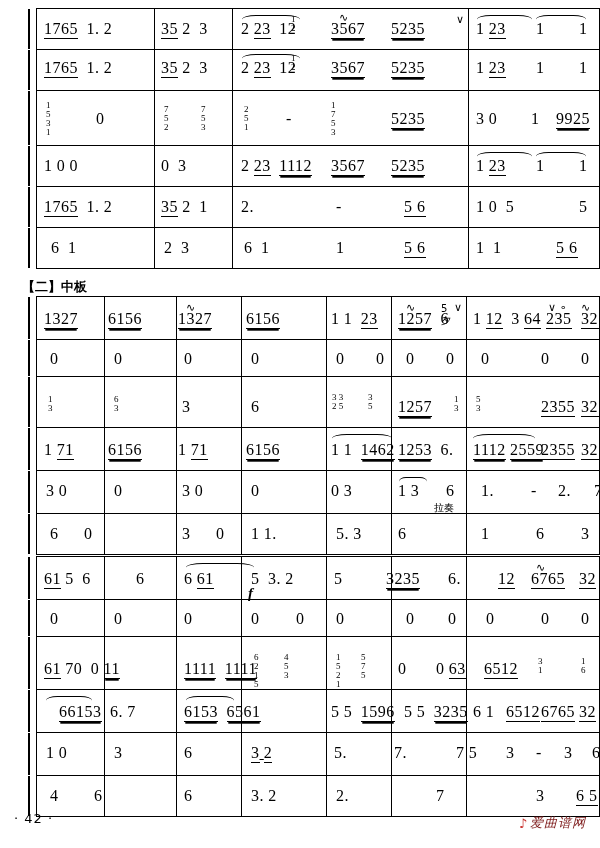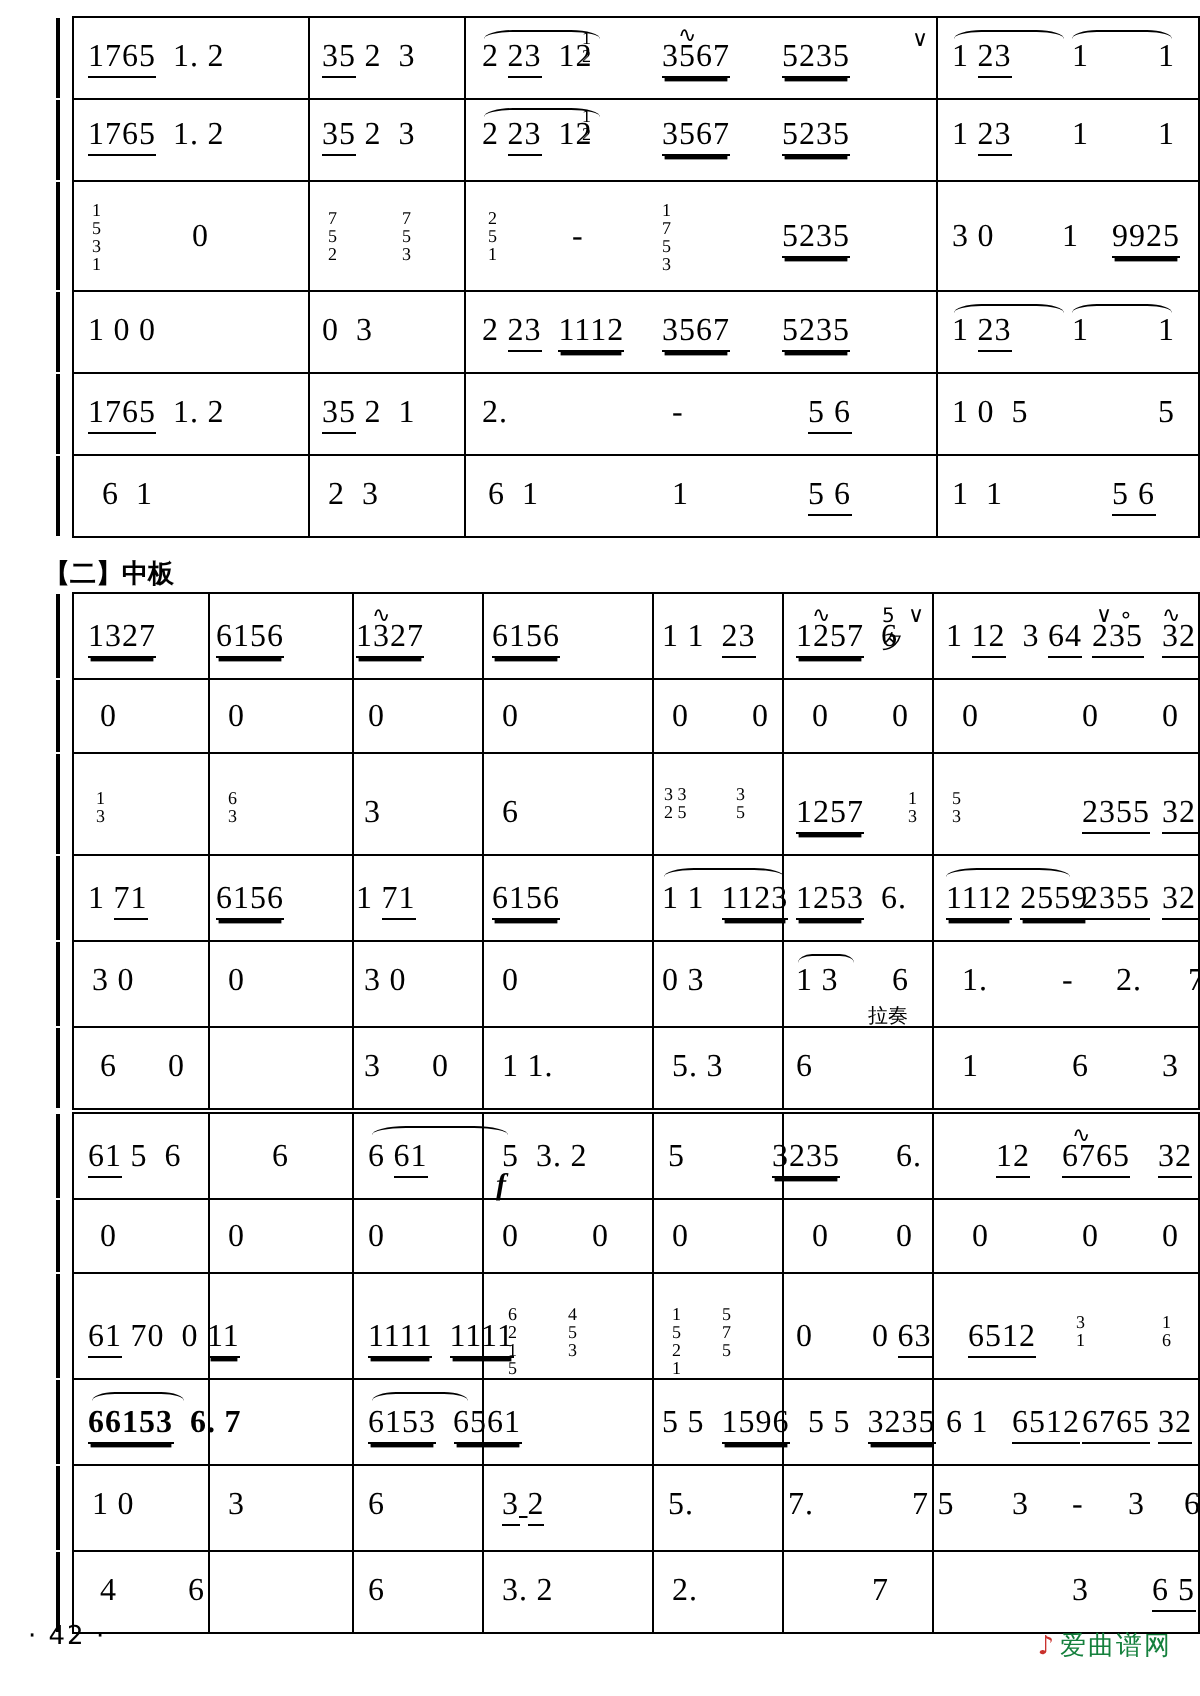--- a/index.html
+++ b/index.html
@@ -119,21 +119,21 @@
     right: 14px;
     bottom: 16px;
     font-size: 13px;
     color: #c9302c;
     font-family: "DejaVu Sans", sans-serif;
     display: flex;
     align-items: center;
     gap: 3px;
   }
   .watermark .wm-icon { color: #c9302c; font-size: 13px; }
-  .watermark .wm-text { color: #15803d; letter-spacing: 1px; }
+  .watermark .wm-text { color: #7f1d1d; letter-spacing: 1px; font-style: italic; }
 
   .stackcell {
     position: absolute;
     font-size: 9px;
     line-height: 1.0;
     text-align: center;
   }
 </style>
 </head>
 <body>
@@ -426,21 +426,21 @@
       <div class="barline" style="left:205px;"></div>
       <div class="barline" style="left:290px;"></div>
       <div class="barline" style="left:355px;"></div>
       <div class="barline" style="left:430px;"></div>
       <div class="barline" style="left:563px;"></div>
 
       <div class="cell" style="left:8px; top:14px;"><span class="num">1</span> <span class="num u1">71</span></div>
       <div class="cell" style="left:72px; top:14px;"><span class="num u2">6156</span></div>
       <div class="cell" style="left:142px; top:14px;"><span class="num">1</span> <span class="num u1">71</span></div>
       <div class="cell" style="left:210px; top:14px;"><span class="num u2">6156</span></div>
-      <div class="cell" style="left:295px; top:14px;"><span class="num">1</span> <span class="num">1</span>&nbsp;&nbsp;<span class="num u2">1123</span></div>
+      <div class="cell" style="left:295px; top:14px;"><span class="num">1</span> <span class="num">1</span>&nbsp;&nbsp;<span class="num u2">1462</span></div>
       <div class="cell" style="left:362px; top:14px;"><span class="num u2">1253</span>&nbsp;&nbsp;<span class="num">6.</span></div>
       <div class="cell" style="left:437px; top:14px;"><span class="num u2">1112</span>&nbsp;<span class="num u2">2559</span></div>
       <div class="cell" style="left:505px; top:14px;"><span class="num u1">2355</span></div>
       <div class="cell" style="left:545px; top:14px;"><span class="num u1">3217</span></div>
       <div class="slur" style="left:296px; top:6px; width:60px;"></div>
       <div class="slur" style="left:437px; top:6px; width:62px;"></div>
     </div>
 
     <div class="staff-row" style="height:42px;">
       <div class="brace"></div>
@@ -569,21 +569,21 @@
       <div class="brace"></div>
       <div class="barline" style="left:0px;"></div>
       <div class="barline" style="left:68px;"></div>
       <div class="barline" style="left:140px;"></div>
       <div class="barline" style="left:205px;"></div>
       <div class="barline" style="left:290px;"></div>
       <div class="barline" style="left:355px;"></div>
       <div class="barline" style="left:430px;"></div>
       <div class="barline" style="left:563px;"></div>
 
-      <div class="cell" style="left:8px; top:14px;font-weight:bold;"><span class="num u2">66153</span>&nbsp;&nbsp;<span class="num">6.</span> <span class="num">7</span></div>
+      <div class="cell" style="left:23px; top:14px;"><span class="num u2">66153</span>&nbsp;&nbsp;<span class="num">6.</span> <span class="num">7</span></div>
       <div class="cell" style="left:148px; top:14px;"><span class="num u2">6153</span>&nbsp;&nbsp;<span class="num u2">6561</span></div>
       <div class="cell" style="left:295px; top:14px;"><span class="num">5</span> <span class="num">5</span>&nbsp;&nbsp;<span class="num u2">1596</span></div>
       <div class="cell" style="left:368px; top:14px;"><span class="num">5</span> <span class="num">5</span>&nbsp;&nbsp;<span class="num u2">3235</span></div>
       <div class="cell" style="left:437px; top:14px;"><span class="num">6</span> <span class="num">1</span></div>
       <div class="cell" style="left:470px; top:14px;"><span class="num u1">6512</span></div>
       <div class="cell" style="left:505px; top:14px;"><span class="num u1">6765</span></div>
       <div class="cell" style="left:543px; top:14px;"><span class="num u1">32</span> </div>
       <div class="slur" style="left:10px; top:6px; width:46px;"></div>
       <div class="slur" style="left:150px; top:6px; width:48px;"></div>
     </div>

